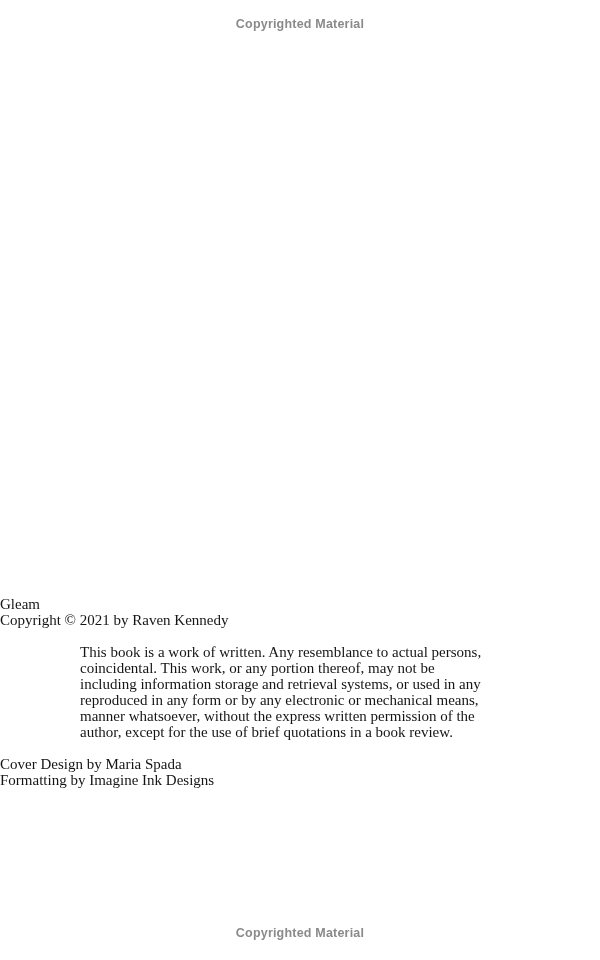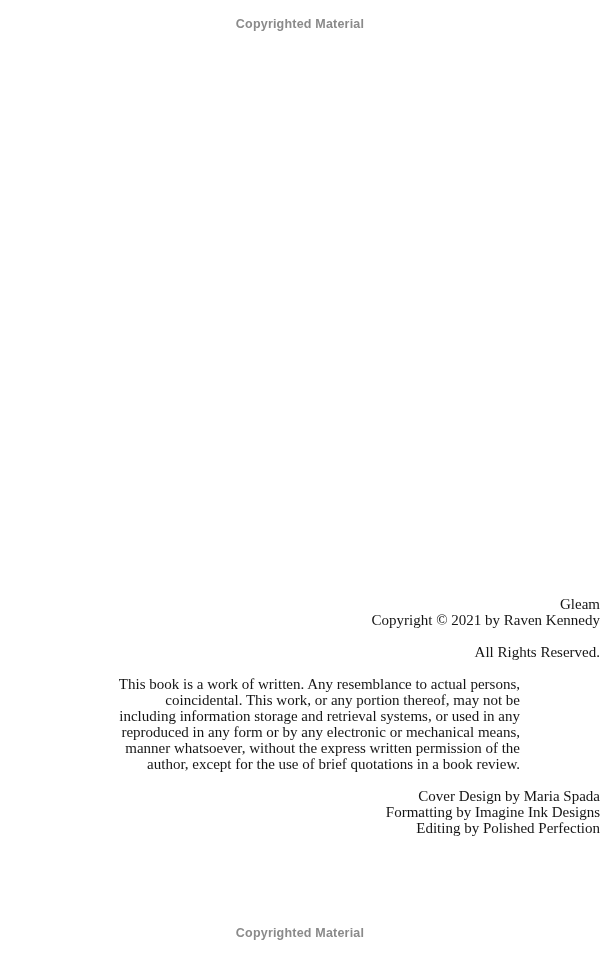--- a/index.html
+++ b/index.html
@@ -26,21 +26,21 @@
     letter-spacing: 0.2px;
     color: var(--watermark, #8a8a8a);
   }
   .watermark.top { top: 17px; }
   .watermark.bottom { top: 926px; }
   .content {
     position: absolute;
     top: 596px;
     left: 0;
     right: 0;
-    text-align: right;
+    text-align: left;
     color: var(--ink, #151515);
     font-size: 15px;
     line-height: 16px;
   }
   .block { margin: 0 auto 16px auto; }
   .block:last-child { margin-bottom: 9px; }
   .disclaimer { width: 440px; }
   .line { white-space: nowrap; }
 </style>
 </head>
@@ -50,36 +50,32 @@
 
   <div class="watermark top">Copyrighted Material</div>
 
   <div class="content">
 
     <div class="block">
       <div class="line">Gleam</div>
       <div class="line">Copyright © 2021 by Raven Kennedy</div>
     </div>
 
-    <div class="block">
-      <div class="line">All Rights Reserved.</div>
-    </div>
 
     <div class="block disclaimer">
       <div class="line">This book is a work of written. Any resemblance to actual persons,</div>
       <div class="line">coincidental. This work, or any portion thereof, may not be</div>
       <div class="line">including information storage and retrieval systems, or used in any</div>
       <div class="line">reproduced in any form or by any electronic or mechanical means,</div>
       <div class="line">manner whatsoever, without the express written permission of the</div>
       <div class="line">author, except for the use of brief quotations in a book review.</div>
     </div>
 
     <div class="block">
       <div class="line">Cover Design by Maria Spada</div>
       <div class="line">Formatting by Imagine Ink Designs</div>
-      <div class="line">Editing by Polished Perfection</div>
     </div>
 
   </div>
 
   <div class="watermark bottom">Copyrighted Material</div>
 
 </div>
 
 </body></html>

